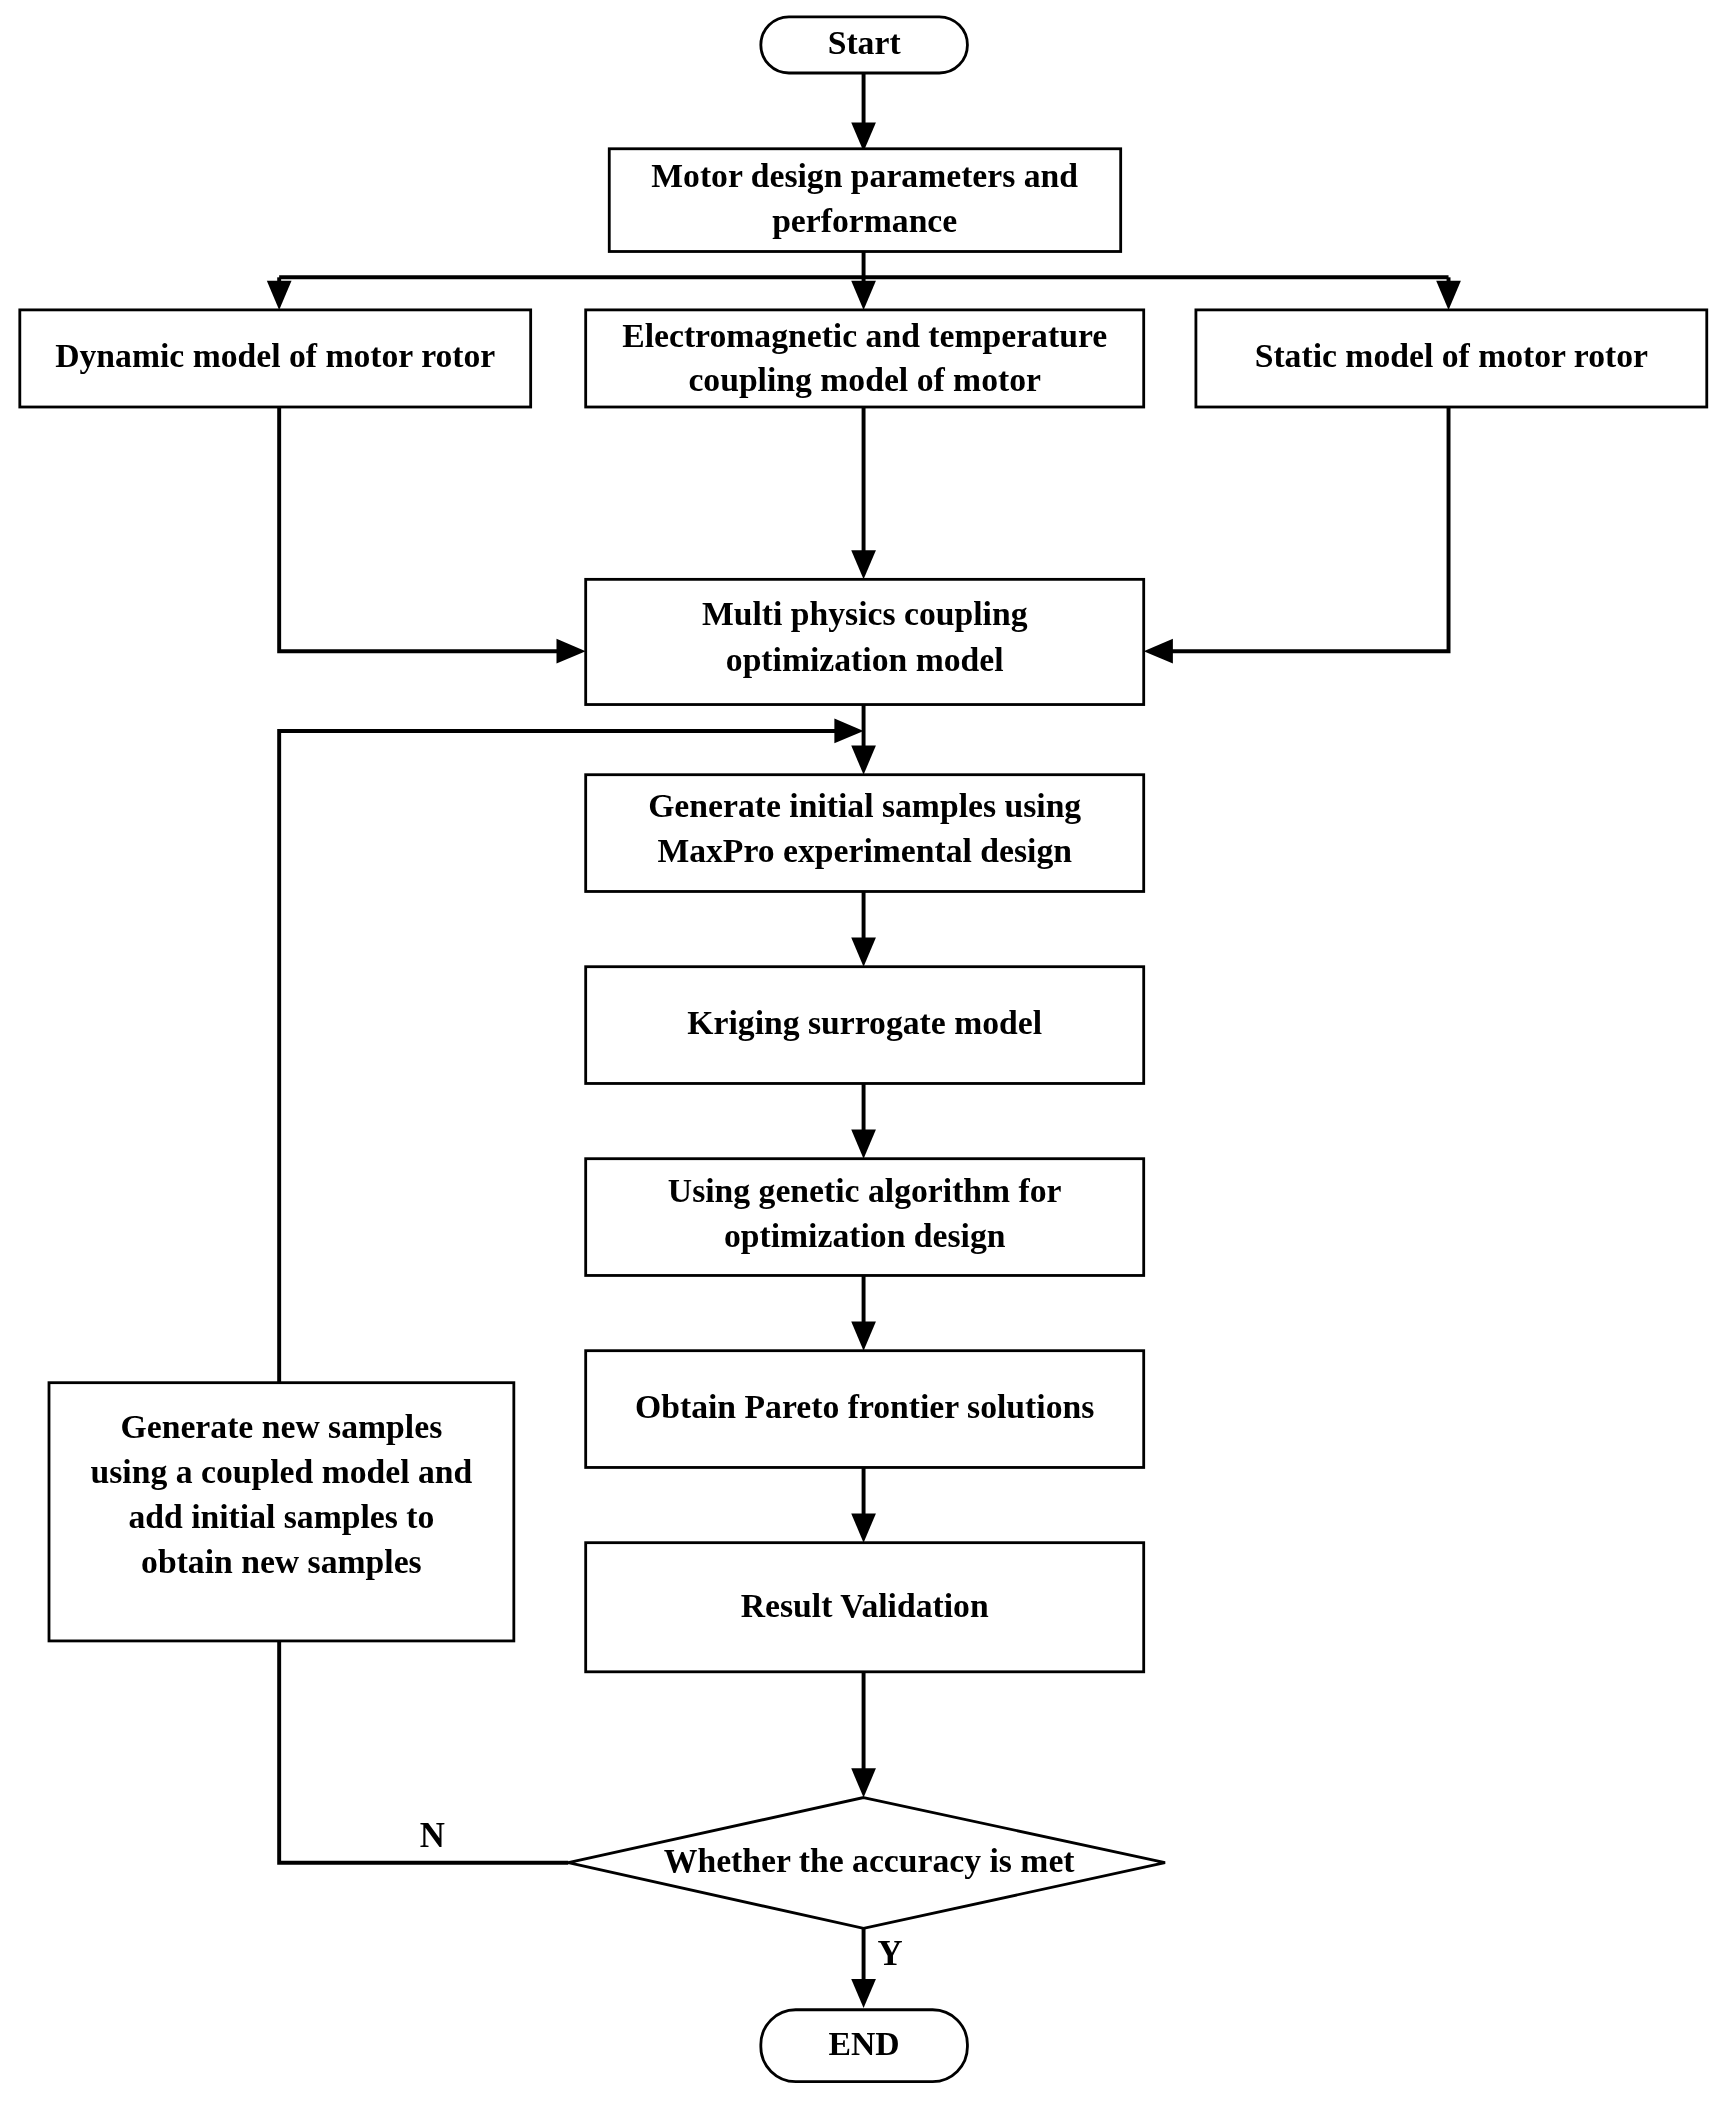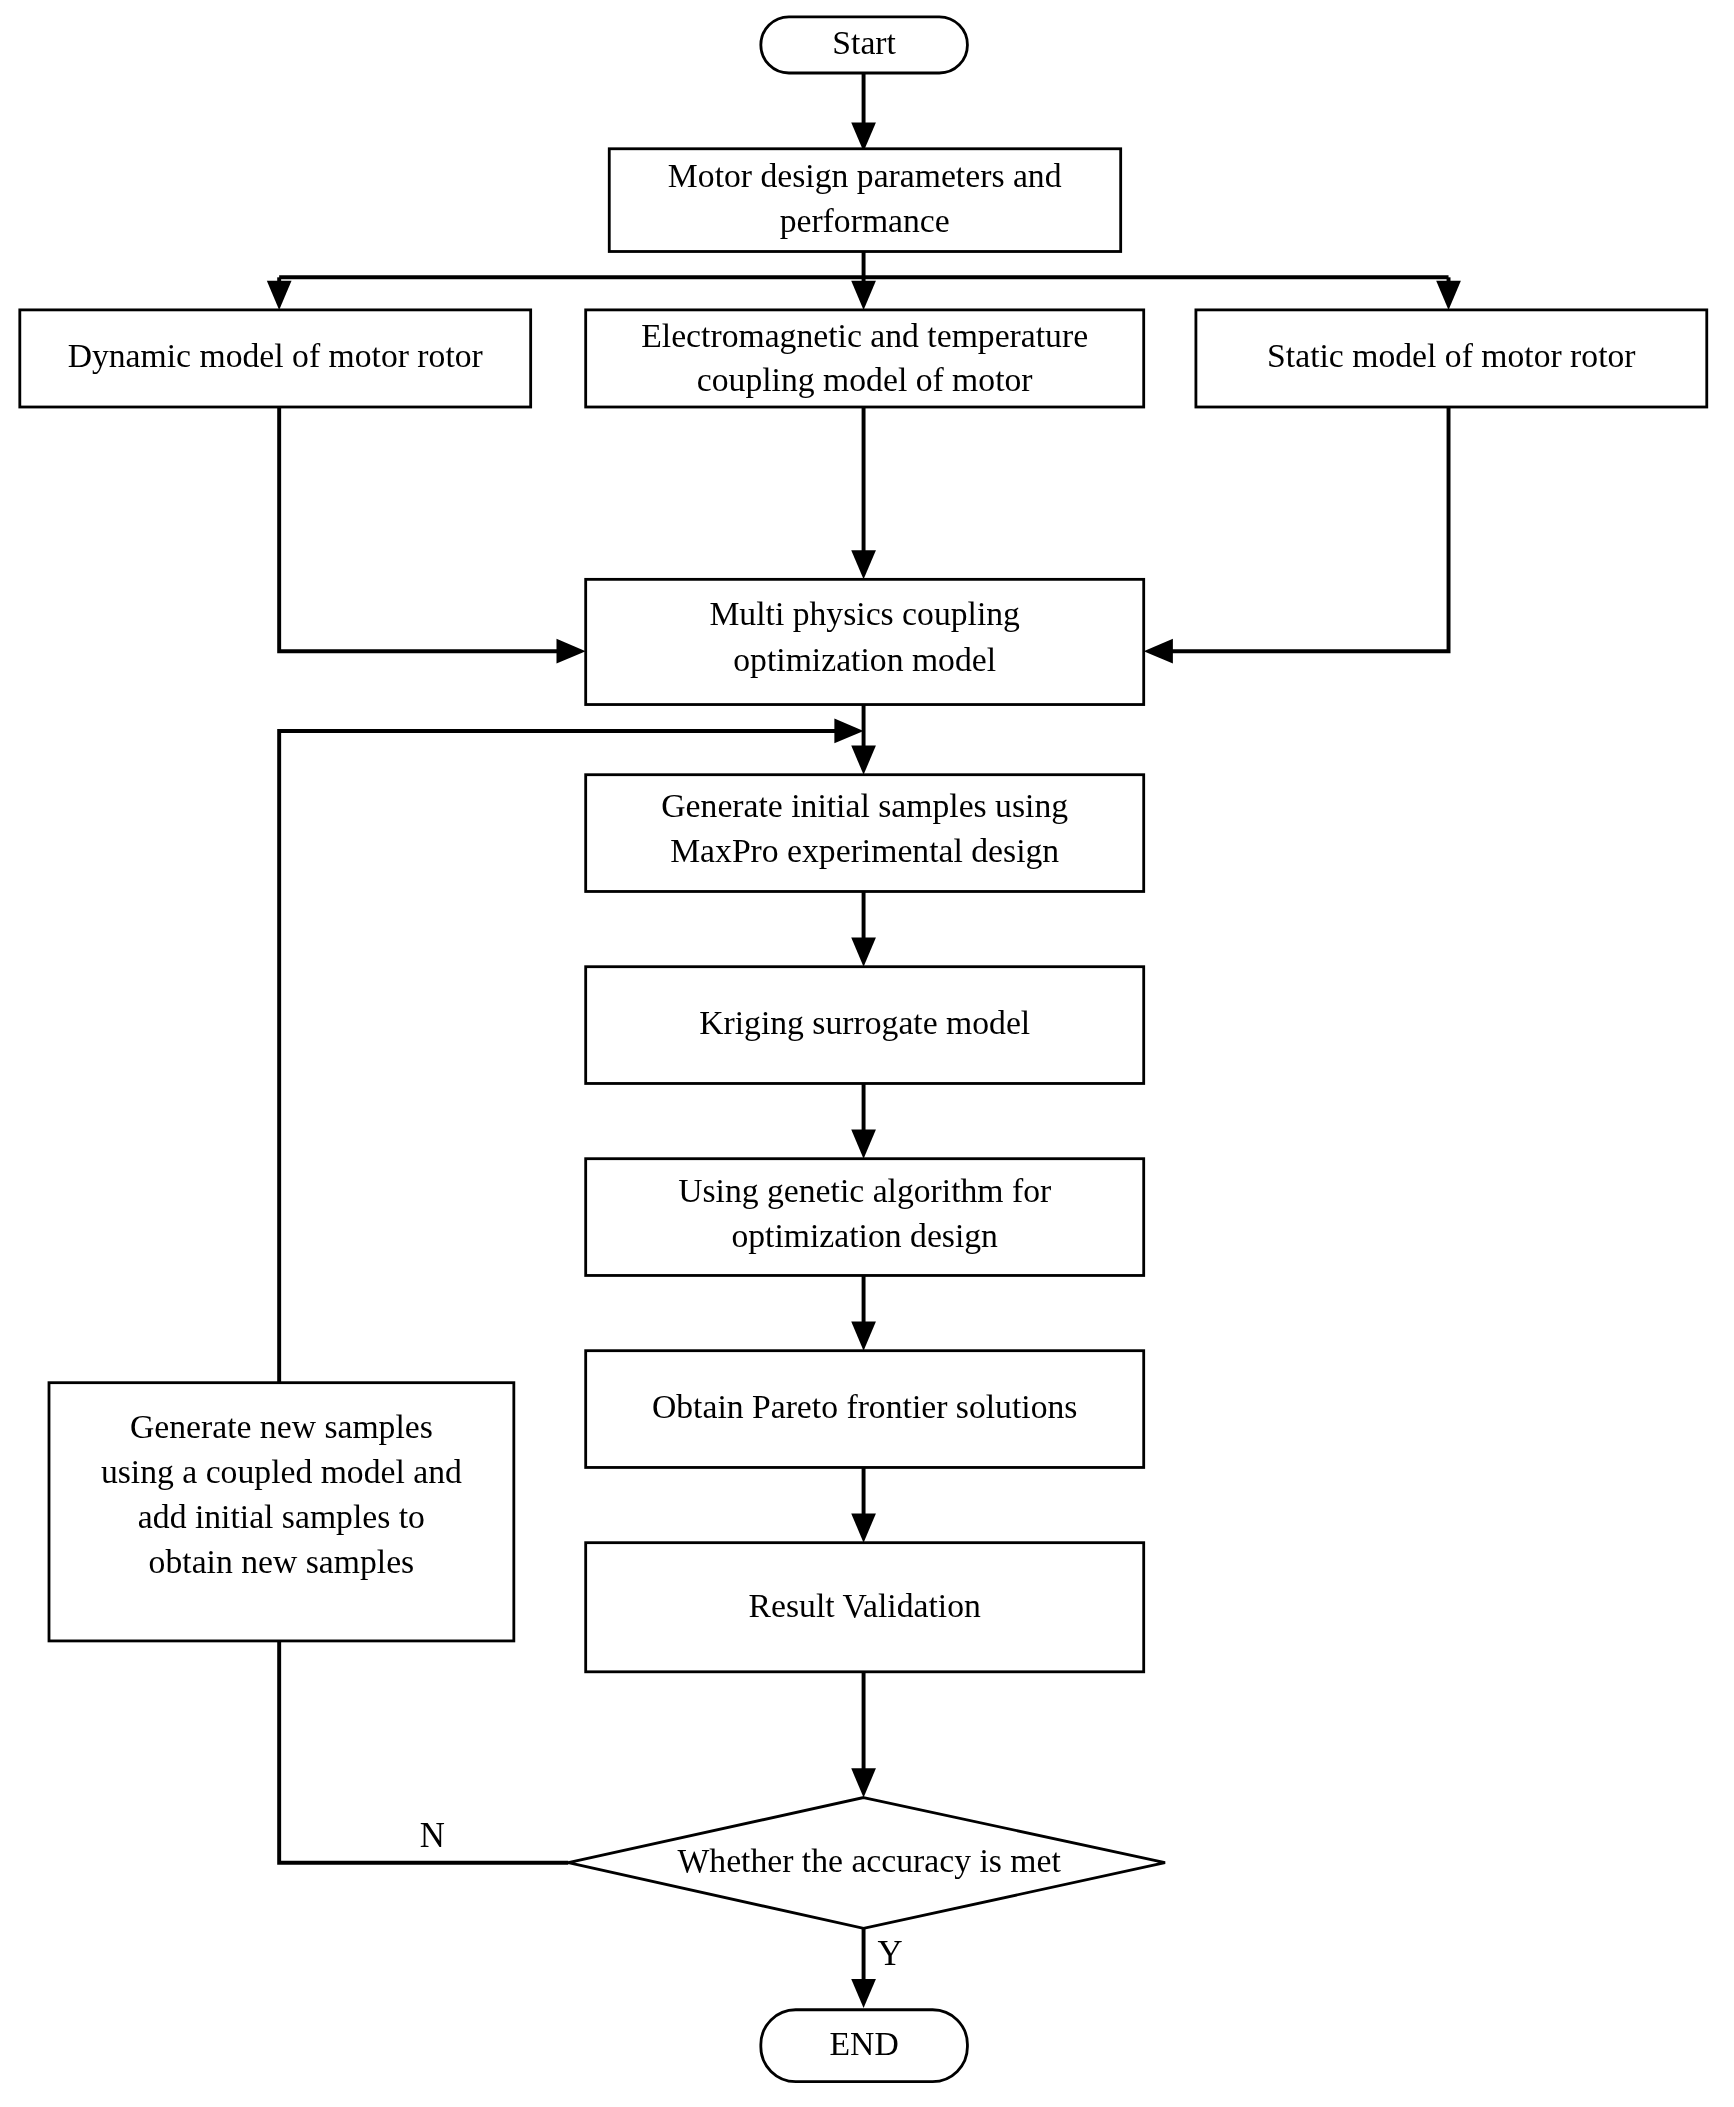--- a/index.html
+++ b/index.html
@@ -8,20 +8,21 @@
     padding: 0;
     background: #ffffff;
   }
   #page {
     position: relative;
     width: 1735px;
     height: 2108px;
     background: #ffffff;
     overflow: hidden;
     font-family: "Liberation Serif", "DejaVu Serif", serif;
+    font-weight: bold;
   }
   svg#flow {
     position: absolute;
     left: 0;
     top: 0;
     width: 1735px;
     height: 2108px;
     display: block;
   }
   .shape-rect {

